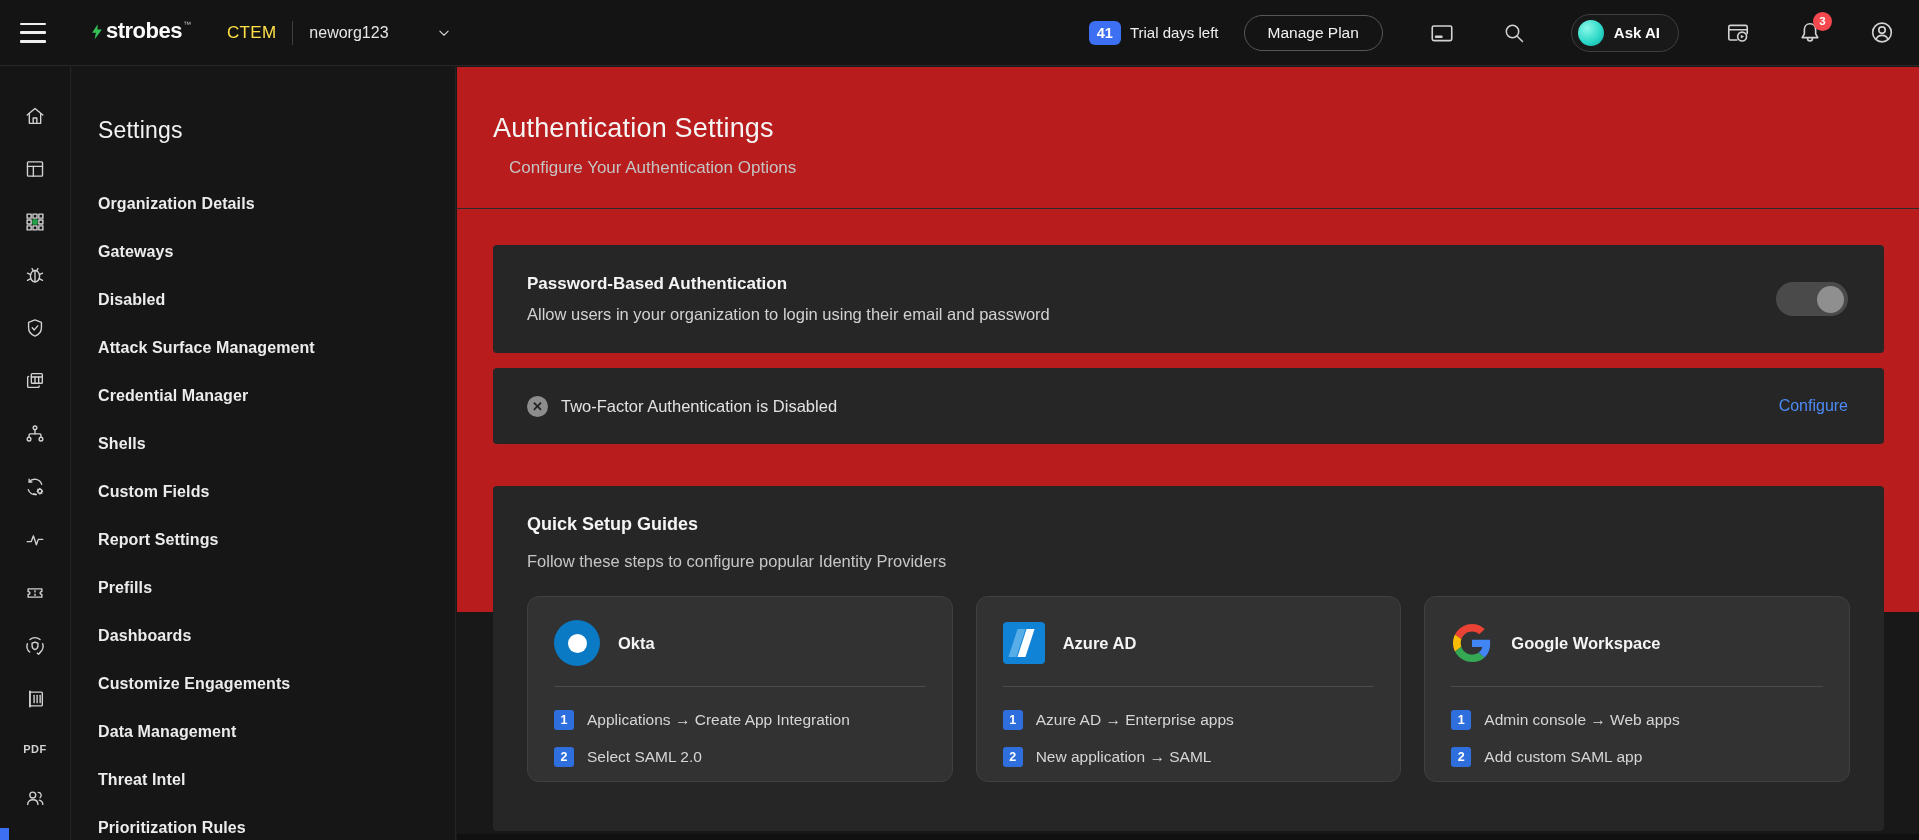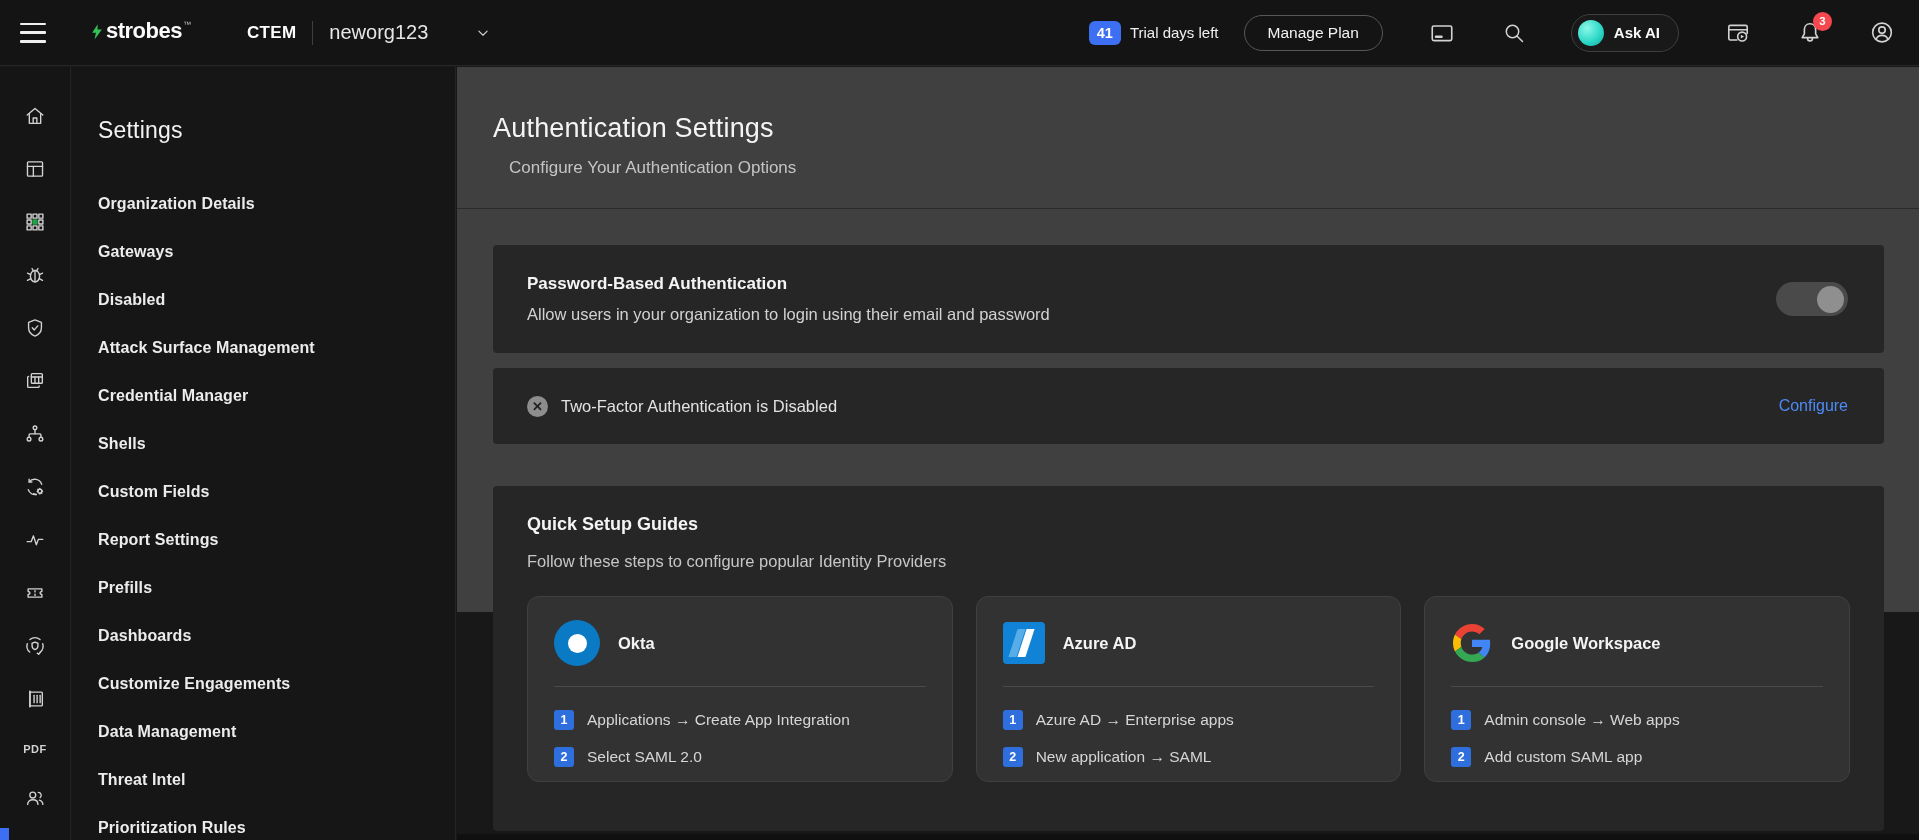--- a/index.html
+++ b/index.html
@@ -9,23 +9,23 @@
   
   .navbar { position:absolute; top:0; left:0; width:1919px; height:66px; background:#141414;
     border-bottom:1px solid #272727; display:flex; align-items:center; padding:0 24px 0 20px; z-index:10; }
   .nav-left { display:flex; align-items:center; }
   .hamburger { width:26px; height:20px; display:flex; flex-direction:column; justify-content:space-between; cursor:pointer; }
   .hamburger span { display:block; height:2.6px; background:#f0f0f0; border-radius:1px; }
   .brand { display:flex; align-items:flex-start; margin-left:42px; }
   .brand .bolt { margin-top:3px; }
   .brand .brand-text { font-size:22px; font-weight:800; color:#fafafa; letter-spacing:-0.5px; }
   .brand .tm { font-size:8px; color:#bdbdbd; margin-top:2px; margin-left:1px; }
-  .product { margin-left:56px; font-size:17px; font-weight:700; color:#ffffff; letter-spacing:0.3px; }
+  .product { margin-left:36px; font-size:17px; font-weight:400; color:#fde047; letter-spacing:0.3px; }
   .vdiv { width:1px; height:24px; background:#3f3f3f; margin:0 16px; }
-  .org-name { font-size:20px; color:#e6e6e6; }
+  .org-name { font-size:16px; color:#e6e6e6; }
   .org-chevron { margin-left:46px; display:flex; align-items:center; cursor:pointer; }
 
   .nav-right { margin-left:auto; display:flex; align-items:center; }
   .trial-badge { background:#3d6ff2; color:#fff; font-size:14.5px; font-weight:700;
     padding:4px 8px; border-radius:6px; }
   .trial-label { font-size:15px; color:#f0f0f0; margin-left:9px; }
   .manage-plan { margin-left:25px; background:transparent; border:1px solid #575757; color:#f2f2f2;
     font-size:15.5px; font-weight:500; padding:8px 23px; border-radius:999px; cursor:pointer;
     font-family:"Liberation Sans", sans-serif; }
   .icon-btn { width:26px; height:26px; display:flex; align-items:center; justify-content:center;
@@ -48,21 +48,21 @@
 
   
   .sidebar { position:absolute; top:67px; left:72px; width:384px; height:773px; background:#161616;
     border-right:1px solid #242424; padding:50px 0 0 26px; z-index:4; overflow:hidden; }
   .sidebar-title { font-size:23px; font-weight:400; color:#f2f2f2; letter-spacing:0.2px; }
   .side-list { margin-top:36px; }
   .side-item { height:48px; display:flex; align-items:center; font-size:16px; font-weight:700;
     color:#ececec; cursor:pointer; letter-spacing:0.1px; }
 
   
-  .main { position:absolute; top:67px; left:457px; width:1462px; height:545px; background:#404040; }
+  .main { position:absolute; top:67px; left:457px; width:1462px; height:545px; background:#b91c1c; }
   .main-header { padding:46px 36px 30px 36px; border-bottom:1px solid #2b2b2b; }
   .page-title { font-size:27px; font-weight:500; color:#f4f4f4; letter-spacing:0.2px; }
   .page-subtitle { margin-top:14px; font-size:17px; color:#c4c4c4;margin-left:16px; }
 
   .content { padding:36px 35px 0 36px; }
   .card { background:#262626; border-radius:4px; }
   .pw-card { height:108px; display:flex; align-items:center; padding:0 36px 0 34px; position:relative; }
   .pw-text { display:flex; flex-direction:column; gap:11px; }
   .pw-title { font-size:17px; font-weight:700; color:#f4f4f4; }
   .pw-desc { font-size:16.5px; color:#d2d2d2; }

